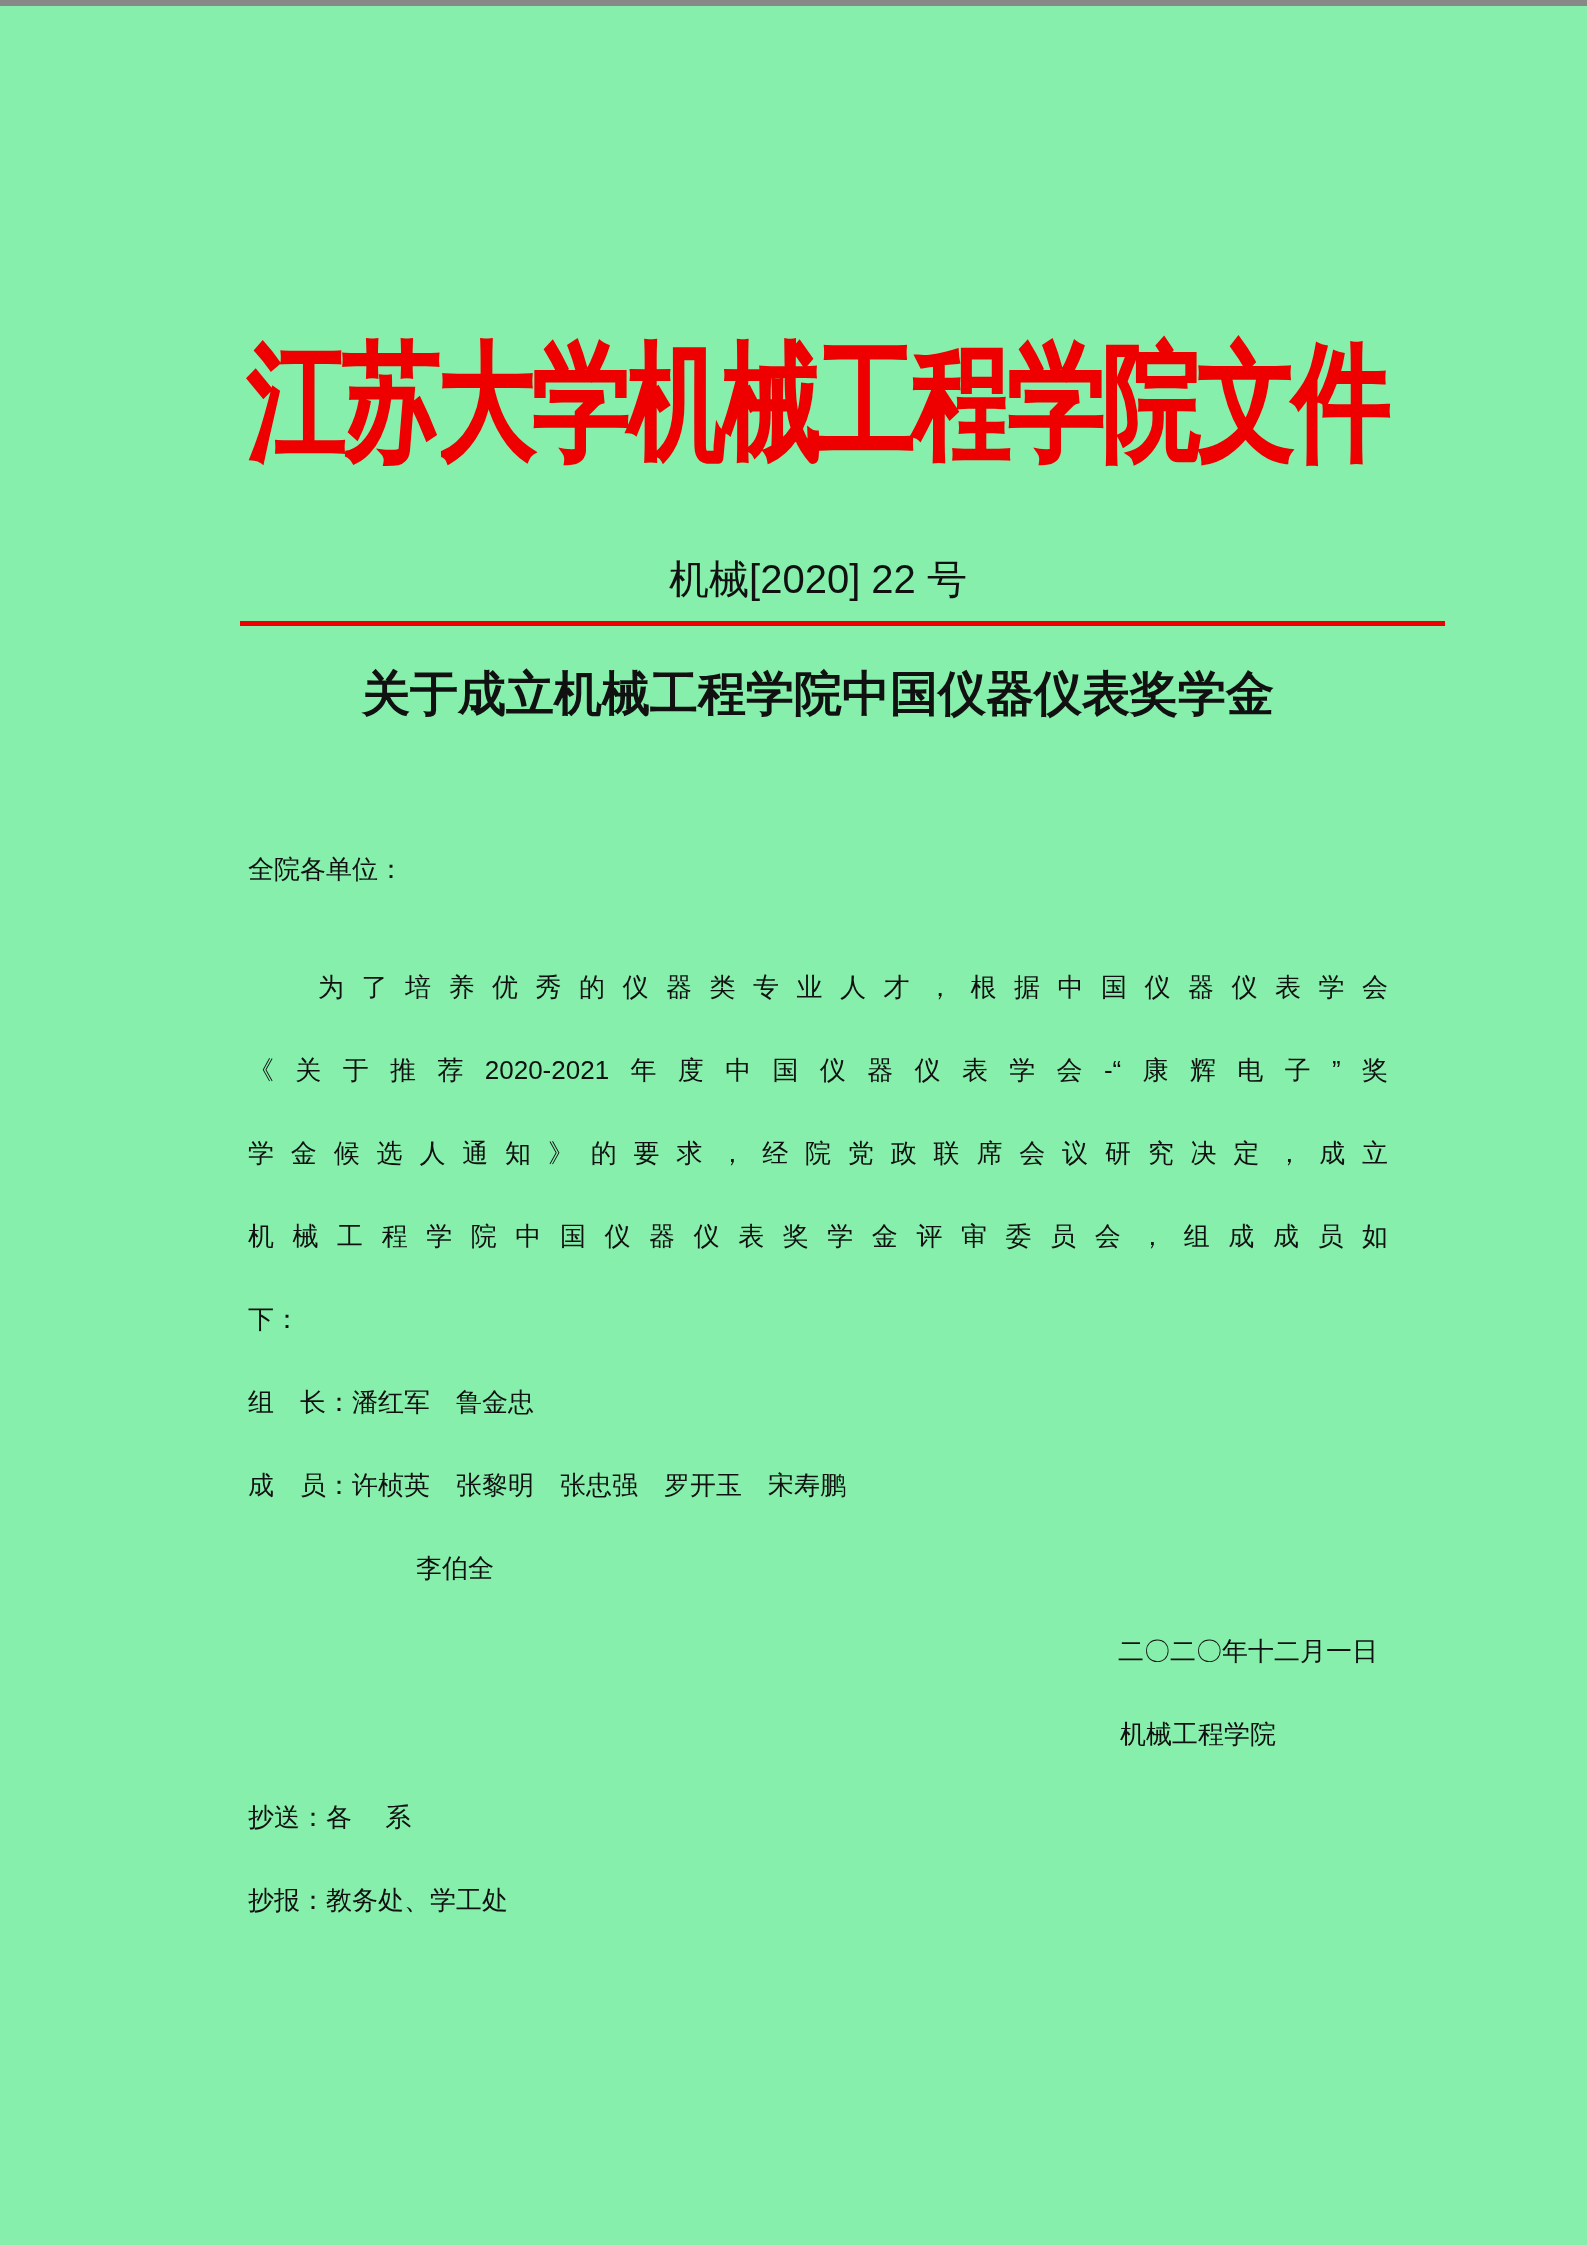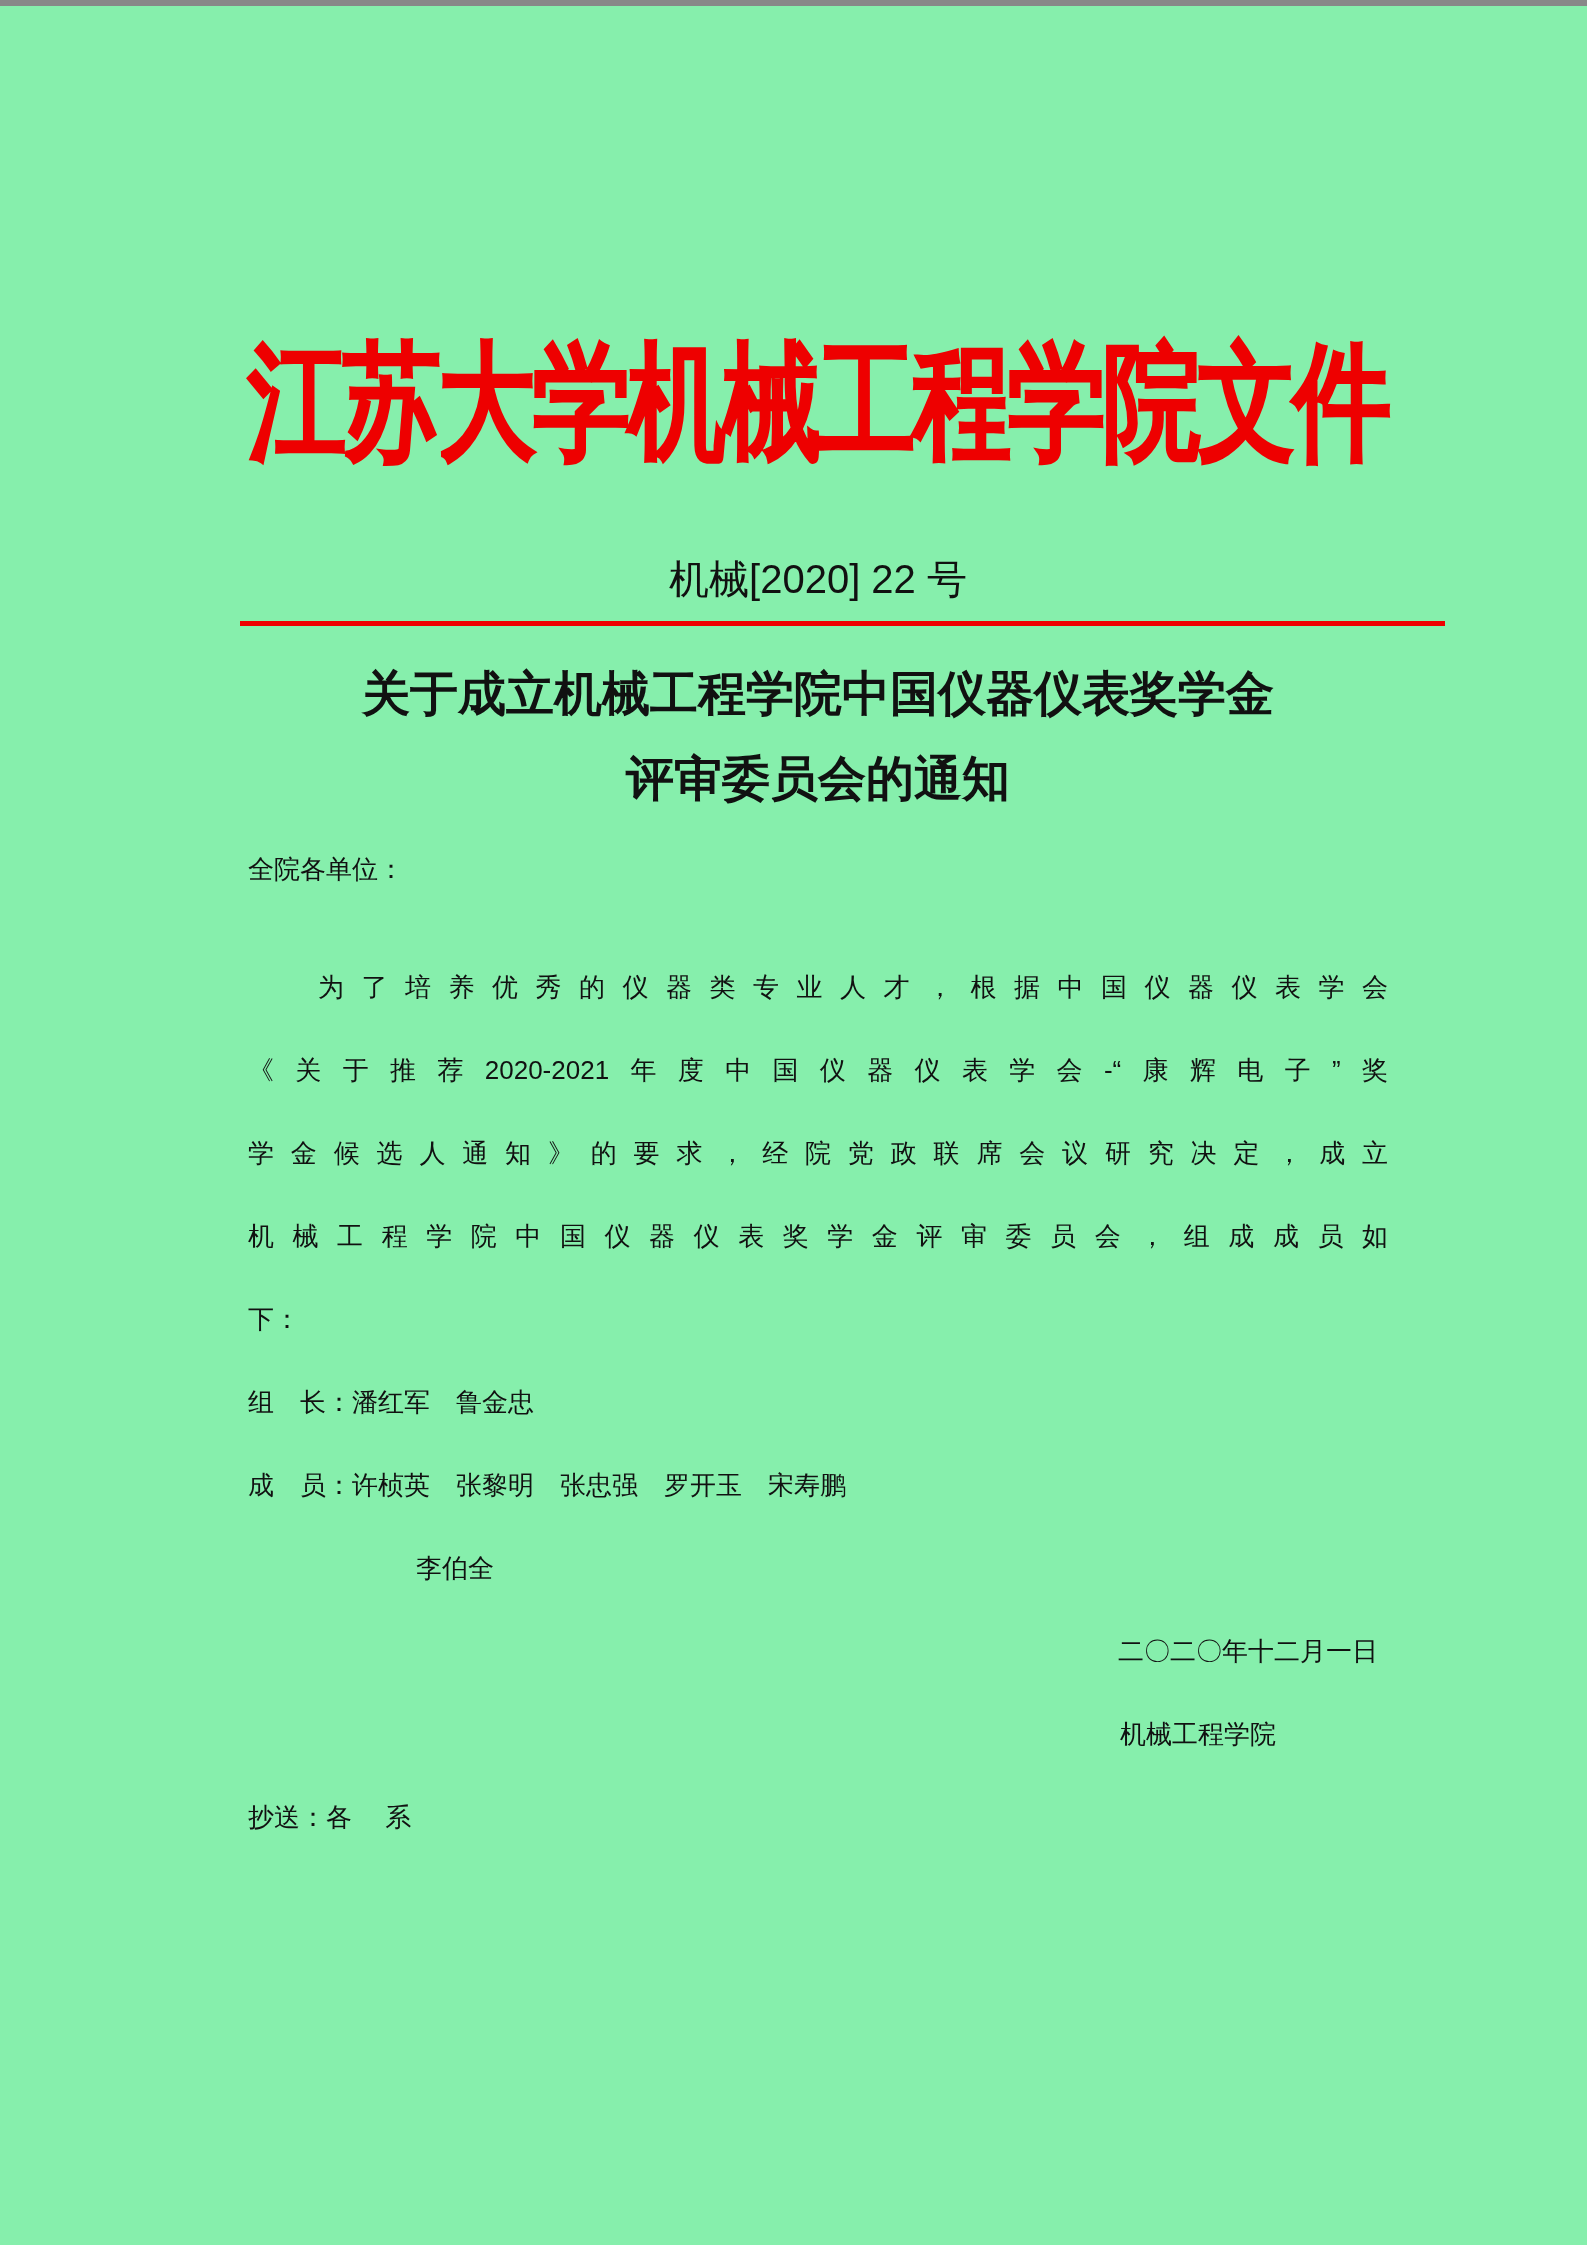--- a/index.html
+++ b/index.html
@@ -74,21 +74,20 @@
   <div class="red-header">
     <span class="stretch">江苏大学机械工程学院文件</span>
   </div>
 
   <div class="doc-number">机械[2020] 22 号</div>
 
   <div class="red-rule"></div>
 
   <div class="doc-title">
     <div>关于成立机械工程学院中国仪器仪表奖学金</div>
-    <div>评审委员会的通知</div>
   </div>
 
   <div class="body">
 
     <div class="row">全院各单位：</div>
 
     <div class="para">
       <div class="row j indent">为了培养优秀的仪器类专业人才，根据中国仪器仪表学会</div>
       <div class="row j">《关于推荐2020-2021年度中国仪器仪表学会-“康辉电子”奖</div>
       <div class="row j">学金候选人通知》的要求，经院党政联席会议研究决定，成立</div>
@@ -102,16 +101,17 @@
 
     <div class="row member-wrap"><span>李伯全</span></div>
 
 
     <div class="row date-row">二〇二〇年十二月一日</div>
 
     <div class="row sig-row">机械工程学院</div>
 
     <div class="row"><span>抄送：</span><span>各　 系</span></div>
 
+    <div class="row"><span>抄报：</span><span>教务处、学工处</span></div>
 
   </div>
 
 </div>
 
 </body></html>

